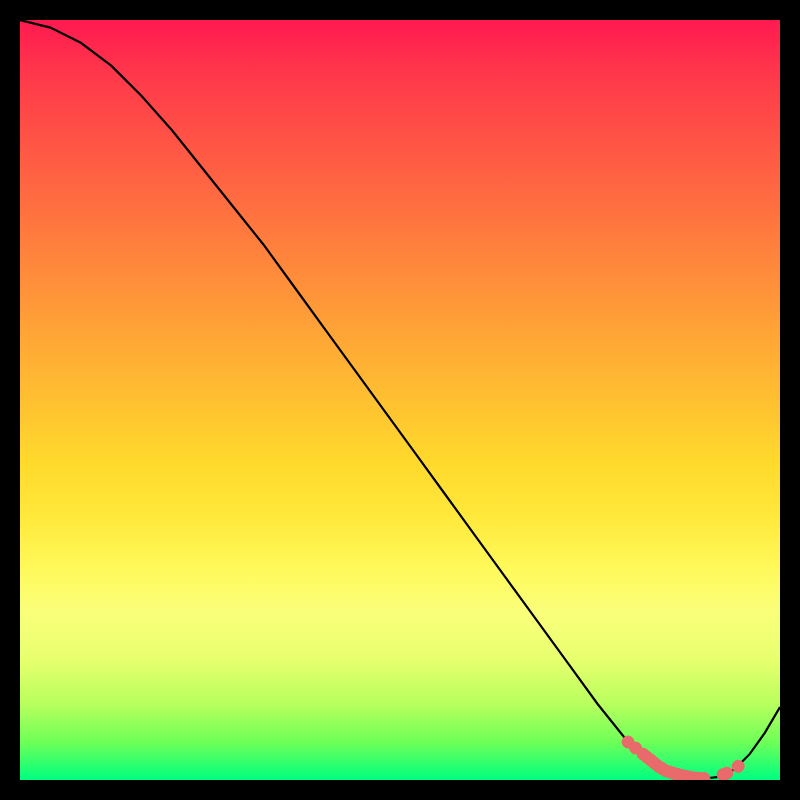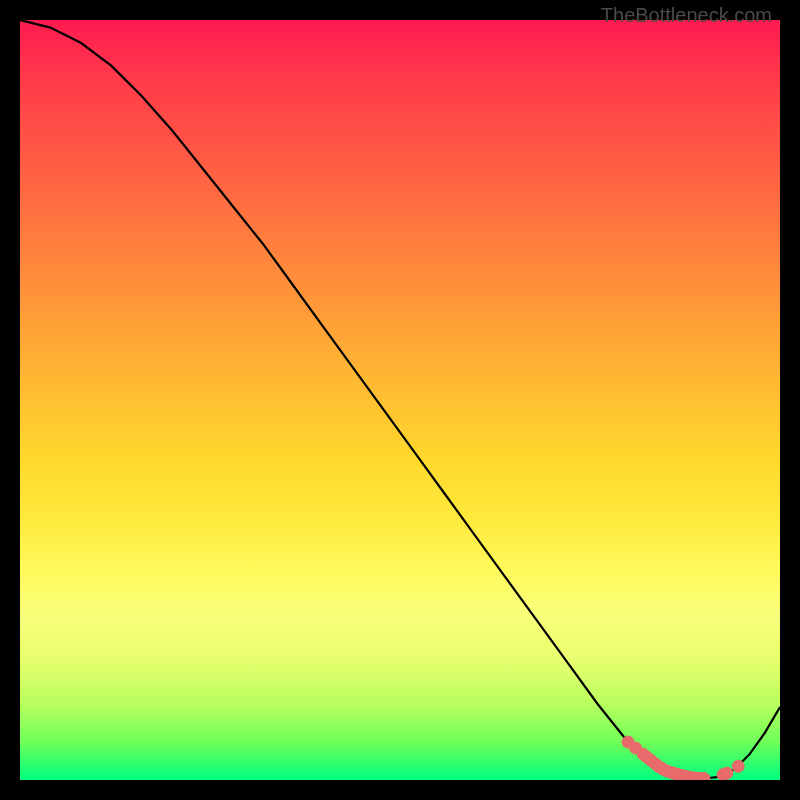--- a/index.html
+++ b/index.html
@@ -92,14 +92,13 @@
           <circle cx="676.40" cy="758.10" r="6" fill="#e96a6a" stroke="#e96a6a"></circle>
           <circle cx="680.20" cy="758.33" r="6" fill="#e96a6a" stroke="#e96a6a"></circle>
           <circle cx="684.00" cy="758.48" r="6" fill="#e96a6a" stroke="#e96a6a"></circle>
           <circle cx="703.00" cy="754.68" r="6" fill="#e96a6a" stroke="#e96a6a"></circle>
           <circle cx="706.80" cy="753.16" r="6" fill="#e96a6a" stroke="#e96a6a"></circle>
           <circle cx="718.20" cy="746.32" r="6" fill="#e96a6a" stroke="#e96a6a"></circle>
         </g>
     </svg>
   </div>
 
-  <div class="watermark">TheBottleneck.com</div>
 </div>
 
 </body></html>

